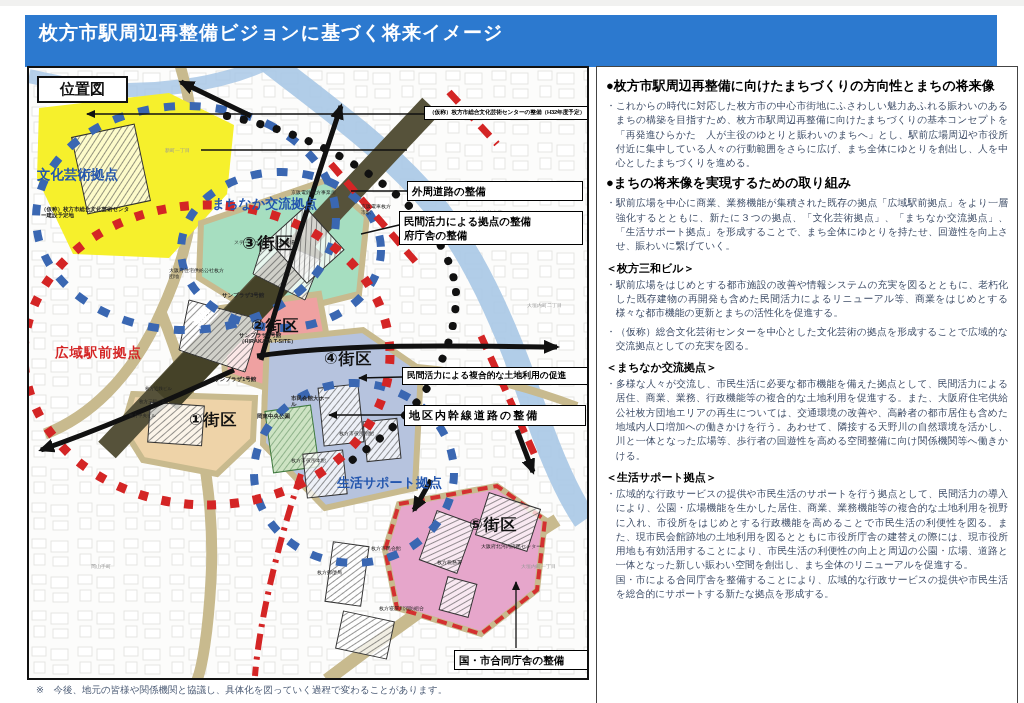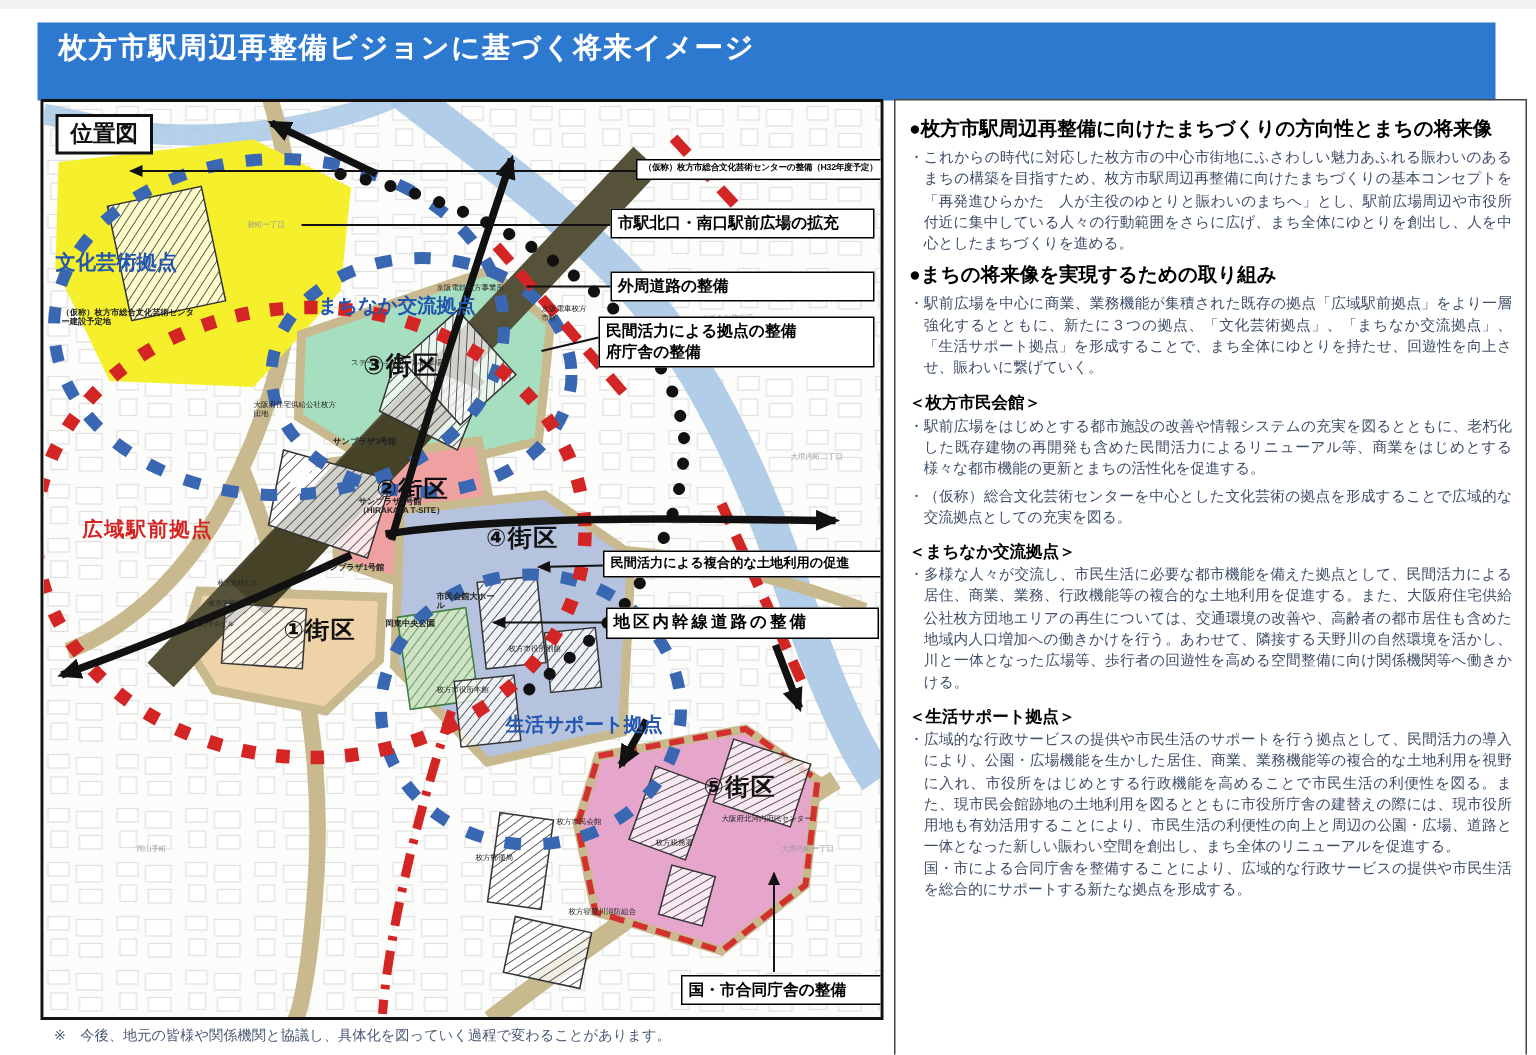--- a/index.html
+++ b/index.html
@@ -4,21 +4,21 @@
 <style>
   html,body{margin:0;padding:0;}
   body{width:1024px;height:703px;position:relative;background:#ffffff;overflow:hidden;
        font-family:"Liberation Sans","DejaVu Sans",sans-serif;}
   .top-strip{position:absolute;left:0;top:0;width:1024px;height:6px;background:#f1f1f0;}
   .title-bar{position:absolute;left:25px;top:15px;width:958px;height:52px;background:#2c79cf;
        color:#fff;font-weight:bold;font-size:19px;line-height:36px;padding-left:14px;letter-spacing:1px;}
   .map-panel{position:absolute;left:27px;top:66px;width:558px;height:610px;border:2px solid #111;
        background:#fdfdfc;overflow:hidden;}
   .map-svg{position:absolute;left:0;top:0;width:558px;height:610px;}
-  .legend-box{position:absolute;left:8px;top:8px;padding:2px 8px;border:2.5px solid #111;background:#fff;
+  .legend-box{position:absolute;left:8px;top:8px;padding:2px 21px;border:2.5px solid #111;background:#fff;
        font-size:15px;font-weight:bold;color:#111;z-index:6;}
   .zl{position:absolute;font-weight:bold;z-index:5;white-space:nowrap;}
   .zl-blue{color:#2356ae;font-size:13px;}
   .zl-red{color:#d42525;font-size:13.5px;letter-spacing:1px;}
   .zl-block{color:#111;font-size:16px;letter-spacing:1px;}
   .zl-station{color:#fff;font-size:13px;letter-spacing:3px;writing-mode:vertical-rl;
        transform:rotate(42deg);transform-origin:center;}
   .co{position:absolute;background:#fff;border:1.5px solid #000;color:#000;font-weight:bold;
        padding:2px 4px;z-index:6;white-space:pre-line;line-height:1.35;}
   .sl{position:absolute;font-size:5px;color:#222;z-index:4;line-height:1.15;}
@@ -156,21 +156,20 @@
   <span class="zl zl-red" style="left:26px;top:276px;">広域駅前拠点</span>
   <span class="zl zl-blue" style="left:308px;top:406px;">生活サポート拠点</span>
   <span class="zl zl-block" style="left:160px;top:342px;">①街区</span>
   <span class="zl zl-block" style="left:222px;top:248px;">②街区</span>
   <span class="zl zl-block" style="left:213px;top:152px;font-size:17px;margin-top:12px;">③街区</span>
   <span class="zl zl-block" style="left:295px;top:281px;text-align:center;">④街区</span>
   <span class="zl zl-block" style="left:440px;top:447px;">⑤街区</span>
   <span class="zl zl-station" style="left:174px;top:232px;">枚方市駅</span>
 
   <div class="co" style="left:395px;top:38px;width:160px;font-size:5.8px;white-space:nowrap;letter-spacing:-0.2px;">（仮称）枚方市総合文化芸術センターの整備（H32年度予定）</div>
-  <div class="co" style="left:378px;top:71px;width:166px;font-size:10.5px;">市駅北口・南口駅前広場の拡充</div>
   <div class="co" style="left:378px;top:113px;width:166px;font-size:10.5px;">外周道路の整備</div>
   <div class="co" style="left:370px;top:143px;width:174px;font-size:10.5px;">民間活力による拠点の整備
 府庁舎の整備</div>
   <div class="co" style="left:373px;top:299px;width:176px;font-size:8.8px;">民間活力による複合的な土地利用の促進</div>
   <div class="co" style="left:375px;top:337px;width:172px;font-size:11px;letter-spacing:2px;">地区内幹線道路の整備</div>
   <div class="co" style="left:425px;top:582px;width:124px;font-size:10.5px;">国・市合同庁舎の整備</div>
 
   <span class="sl sl-b" style="left:12px;top:138px;width:92px;">（仮称）枚方市総合文化芸術センター建設予定地</span>
   <span class="sl sl-g" style="left:136px;top:80px;">新町一丁目</span>
   <span class="sl" style="left:262px;top:122px;">京阪電鉄枚方事業所</span>
@@ -196,21 +195,21 @@
   <span class="sl sl-g" style="left:62px;top:496px;">岡山手町</span>
   <span class="sl sl-g" style="left:492px;top:496px;">大垣内町一丁目</span>
   <span class="sl sl-g" style="left:498px;top:235px;">大垣内町二丁目</span>
 </div>
 
 <div class="right-panel">
   <div class="sec-header">●枚方市駅周辺再整備に向けたまちづくりの方向性とまちの将来像</div>
   <div class="sec-body">・これからの時代に対応した枚方市の中心市街地にふさわしい魅力あふれる賑わいのあるまちの構築を目指すため、枚方市駅周辺再整備に向けたまちづくりの基本コンセプトを「再発進ひらかた　人が主役のゆとりと賑わいのまちへ」とし、駅前広場周辺や市役所付近に集中している人々の行動範囲をさらに広げ、まち全体にゆとりを創出し、人を中心としたまちづくりを進める。</div>
   <div class="sec-header">●まちの将来像を実現するための取り組み</div>
   <div class="sec-body">・駅前広場を中心に商業、業務機能が集積された既存の拠点「広域駅前拠点」をより一層強化するとともに、新たに３つの拠点、「文化芸術拠点」、「まちなか交流拠点」、「生活サポート拠点」を形成することで、まち全体にゆとりを持たせ、回遊性を向上させ、賑わいに繋げていく。</div>
-  <div class="sec-sub">＜枚方市民会館＞</div>
+  <div class="sec-sub">＜枚方三和ビル＞</div>
   <div class="sec-body">・駅前広場をはじめとする都市施設の改善や情報システムの充実を図るとともに、老朽化した既存建物の再開発も含めた民間活力によるリニューアル等、商業をはじめとする様々な都市機能の更新とまちの活性化を促進する。</div>
   <div class="sec-body">・（仮称）総合文化芸術センターを中心とした文化芸術の拠点を形成することで広域的な交流拠点としての充実を図る。</div>
   <div class="sec-sub">＜まちなか交流拠点＞</div>
   <div class="sec-body">・多様な人々が交流し、市民生活に必要な都市機能を備えた拠点として、民間活力による居住、商業、業務、行政機能等の複合的な土地利用を促進する。また、大阪府住宅供給公社枚方団地エリアの再生については、交通環境の改善や、高齢者の都市居住も含めた地域内人口増加への働きかけを行う。あわせて、隣接する天野川の自然環境を活かし、川と一体となった広場等、歩行者の回遊性を高める空間整備に向け関係機関等へ働きかける。</div>
   <div class="sec-sub">＜生活サポート拠点＞</div>
   <div class="sec-body">・広域的な行政サービスの提供や市民生活のサポートを行う拠点として、民間活力の導入により、公園・広場機能を生かした居住、商業、業務機能等の複合的な土地利用を視野に入れ、市役所をはじめとする行政機能を高めることで市民生活の利便性を図る。また、現市民会館跡地の土地利用を図るとともに市役所庁舎の建替えの際には、現市役所用地も有効活用することにより、市民生活の利便性の向上と周辺の公園・広場、道路と一体となった新しい賑わい空間を創出し、まち全体のリニューアルを促進する。
 国・市による合同庁舎を整備することにより、広域的な行政サービスの提供や市民生活を総合的にサポートする新たな拠点を形成する。</div>
 </div>
 
 <div class="note">※　今後、地元の皆様や関係機関と協議し、具体化を図っていく過程で変わることがあります。</div>

